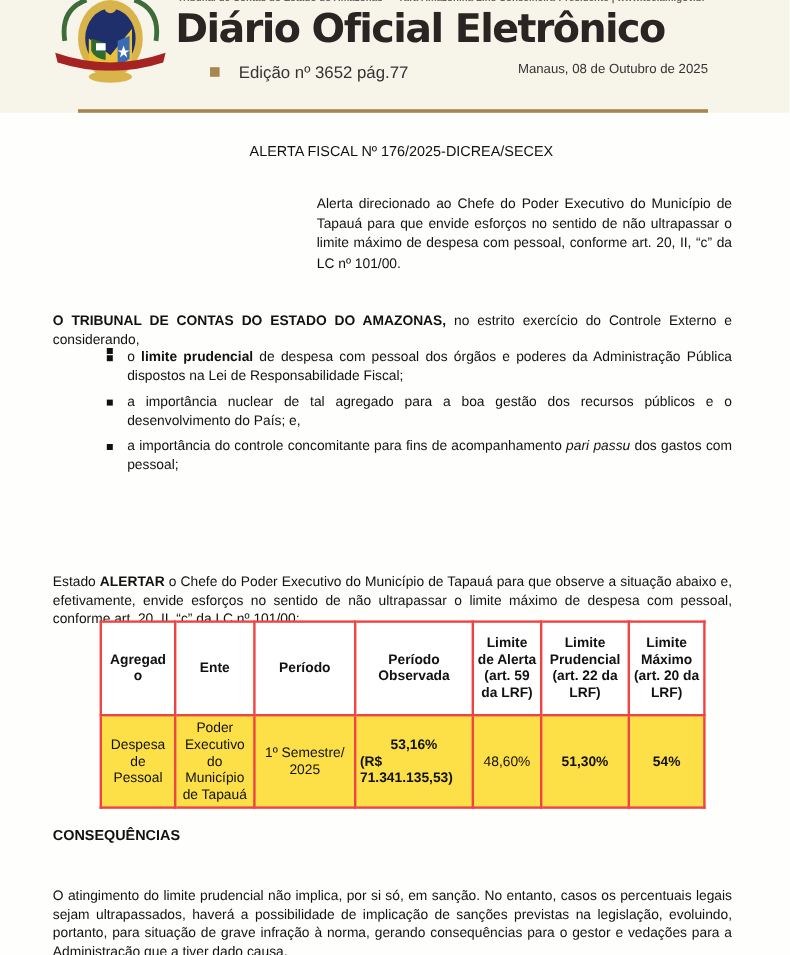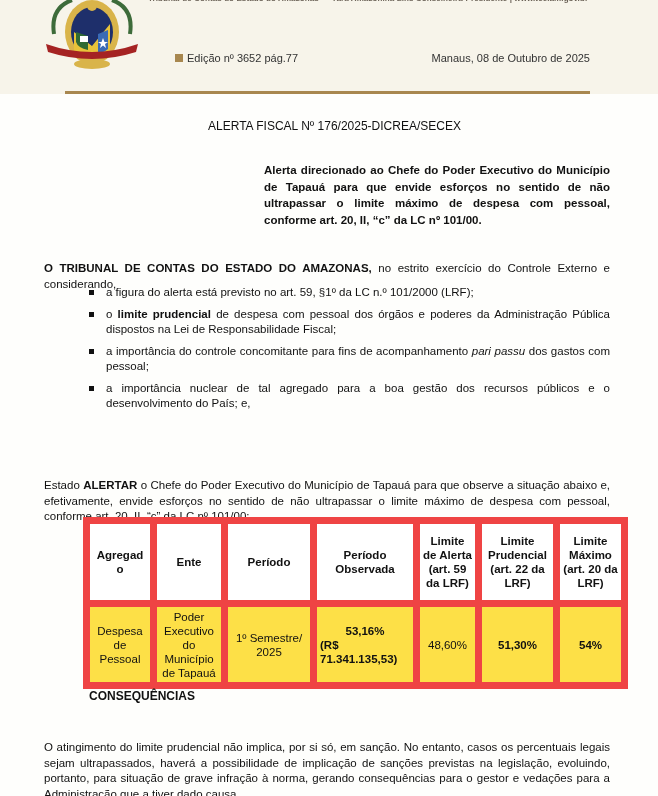--- a/index.html
+++ b/index.html
@@ -20,37 +20,37 @@
   }
   .logo {
     position: absolute; left: 42px; top: -6px; width: 100px; height: 76px;
   }
   .title {
     position: absolute; left: 146px; top: 4px;
     font-family: "DejaVu Sans", sans-serif; font-weight: bold;
     font-size: 33px; letter-spacing: -1.3px; color: #2a2522; white-space: nowrap;
   }
   .edition {
-    position: absolute; left: 149px; top: 52px; font-size: 11px; color: #333;
-    display: flex; align-items: center; gap: 4px; white-space: nowrap; padding-left: 26px;
+    position: absolute; left: 149px; top: 52px; font-size: 14px; color: #333;
+    display: flex; align-items: center; gap: 16px; white-space: nowrap; padding-left: 26px;
   }
   .edition .sq { width: 8px; height: 8px; background: #a8874f; display: inline-block; }
   .dateline {
     position: absolute; right: 68px; top: 52px; font-size: 11px; color: #333; white-space: nowrap;
   }
   .rule {
     position: absolute; left: 65px; top: 91px; width: 525px; height: 3px; background: #a8874f;
   }
 
   .doc-title {
     position: absolute; left: 208px; top: 119px; font-size: 12px; font-weight: normal; white-space: nowrap;
   }
   .summary {
     position: absolute; left: 264px; top: 162px; width: 346px; font-size: 11.5px;
-    font-weight: bold; line-height: 16.5px; text-align: justify;
+    font-weight: normal; line-height: 16.5px; text-align: justify;
   }
   .para {
     position: absolute; left: 44px; font-size: 11.5px; line-height: 15.5px; text-align: justify;
     width: 566px;
     margin-top: 22px;
   }
   .intro { top: 239px; }
   .bullets { position: absolute; left: 84px; top: 285px; width: 526px; margin: 0; padding: 0; list-style: none; }
   .bullets li {
     position: relative; padding-left: 22px; font-size: 11.5px; line-height: 15.5px;
@@ -58,26 +58,26 @@
   }
   .bullets li .b {
     position: absolute; left: 5px; top: 5px; width: 5px; height: 5px; background: #111;
   }
   .decide { top: 456px; }
 
   table.data {
     position: absolute; left: 83px; top: 517px; border-collapse: collapse;
     font-size: 11.5px; text-align: center;
   }
-  table.data td, table.data th { border: 7px solid #ef4444; padding: 0 3px; line-height: 14px; }
+  table.data td, table.data th { border: 2px solid #ef4444; padding: 0 3px; line-height: 14px; }
   table.data th { font-weight: bold; height: 76px; background: #fff; }
   table.data td { height: 75px; background: #fde047; }
   .bold { font-weight: bold; }
 
-  .cons-title { position: absolute; left: 44px; top: 689px; font-size: 12px; font-weight: bold; margin-left: 45px; }
+  .cons-title { position: absolute; left: 44px; top: 689px; font-size: 12px; font-weight: bold; }
   .cons { top: 718px; }
 </style>
 </head>
 <body>
 
 <div class="masthead">
   <div class="topline">Tribunal de Contas do Estado do Amazonas — Yara Amazonina Lins Conselheira-Presidente | www.tce.am.gov.br</div>
   <div class="logo">
     <svg width="100" height="76" viewBox="0 0 100 76">
       <path d="M12 40 Q8 14 30 6" stroke="#3d6b3a" stroke-width="4" fill="none"></path>
@@ -87,38 +87,39 @@
       <path d="M32 38 L50 52 L68 30 L68 58 Q50 70 32 58 Z" fill="#e8c33a"></path>
       <path d="M34 38 L46 42 L46 56 Q36 54 34 48 Z" fill="#2f6a34"></path>
       <path d="M56 40 L66 36 L66 55 Q60 60 56 58 Z" fill="#3a6bb5"></path>
       <rect x="38" y="42" width="8" height="6" fill="#fff"></rect>
       <polygon points="61,44 62.5,48 66,48 63,50 64,54 61,51.5 58,54 59,50 56,48 59.5,48" fill="#fff"></polygon>
       <path d="M4 50 Q50 66 96 50 L94 58 Q50 72 6 58 Z" fill="#a52323"></path>
       <ellipse cx="50" cy="70" rx="18" ry="5" fill="#d9b44a"></ellipse>
       <circle cx="50" cy="12" r="5" fill="#d9b44a"></circle>
     </svg>
   </div>
+  <div class="title">Diário Oficial Eletrônico</div>
   <div class="edition">
     <span class="sq"></span>
     <span>Edição nº 3652 pág.77</span>
   </div>
   <div class="dateline">Manaus, 08 de Outubro de 2025</div>
   <div class="rule"></div>
 </div>
 
 <div class="doc-title">ALERTA FISCAL Nº 176/2025-DICREA/SECEX</div>
 <div class="summary">Alerta direcionado ao Chefe do Poder Executivo do Município de Tapauá para que envide esforços no sentido de não ultrapassar o limite máximo de despesa com pessoal, conforme art. 20, II, “c” da LC nº 101/00.</div>
 
 <div class="para intro"><b>O TRIBUNAL DE CONTAS DO ESTADO DO AMAZONAS,</b><span> no estrito exercício do Controle Externo e considerando,</span></div>
 
 <ul class="bullets">
-  <li><span class="b"></span><span>a figura do alerta está previsto no art. 59, §1º  da LC n.º 101/2000 (LRF);</span></li>
+  <li><span class="b"></span></li>
   <li><span class="b"></span><span>o </span><b>limite prudencial</b><span> de despesa com pessoal dos órgãos e poderes da Administração Pública dispostos na Lei de Responsabilidade Fiscal;</span></li>
+  <li><span class="b"></span><span>a importância nuclear de tal agregado para a boa gestão dos recursos públicos e o desenvolvimento do País; e,</span></li>
   <li><span class="b"></span><span>a importância do controle concomitante para fins de acompanhamento </span><i>pari passu</i><span> dos gastos com pessoal;</span></li>
-  <li><span class="b"></span><span>a importância nuclear de tal agregado para a boa gestão dos recursos públicos e o desenvolvimento do País; e,</span></li>
 </ul>
 
 <div class="para decide"><span>Estado </span><b>ALERTAR</b><span> o Chefe do Poder Executivo do Município de Tapauá para que observe a situação abaixo e, efetivamente, envide esforços no sentido de não ultrapassar o limite máximo de despesa com pessoal, conforme art. 20, II, “c” da LC nº 101/00:</span></div>
 
 <table class="data">
   <tbody>
       <tr>
     <th style="width:54px">Agregad o</th>
     <th style="width:58px">Ente</th>
     <th style="width:76px">Período</th>

